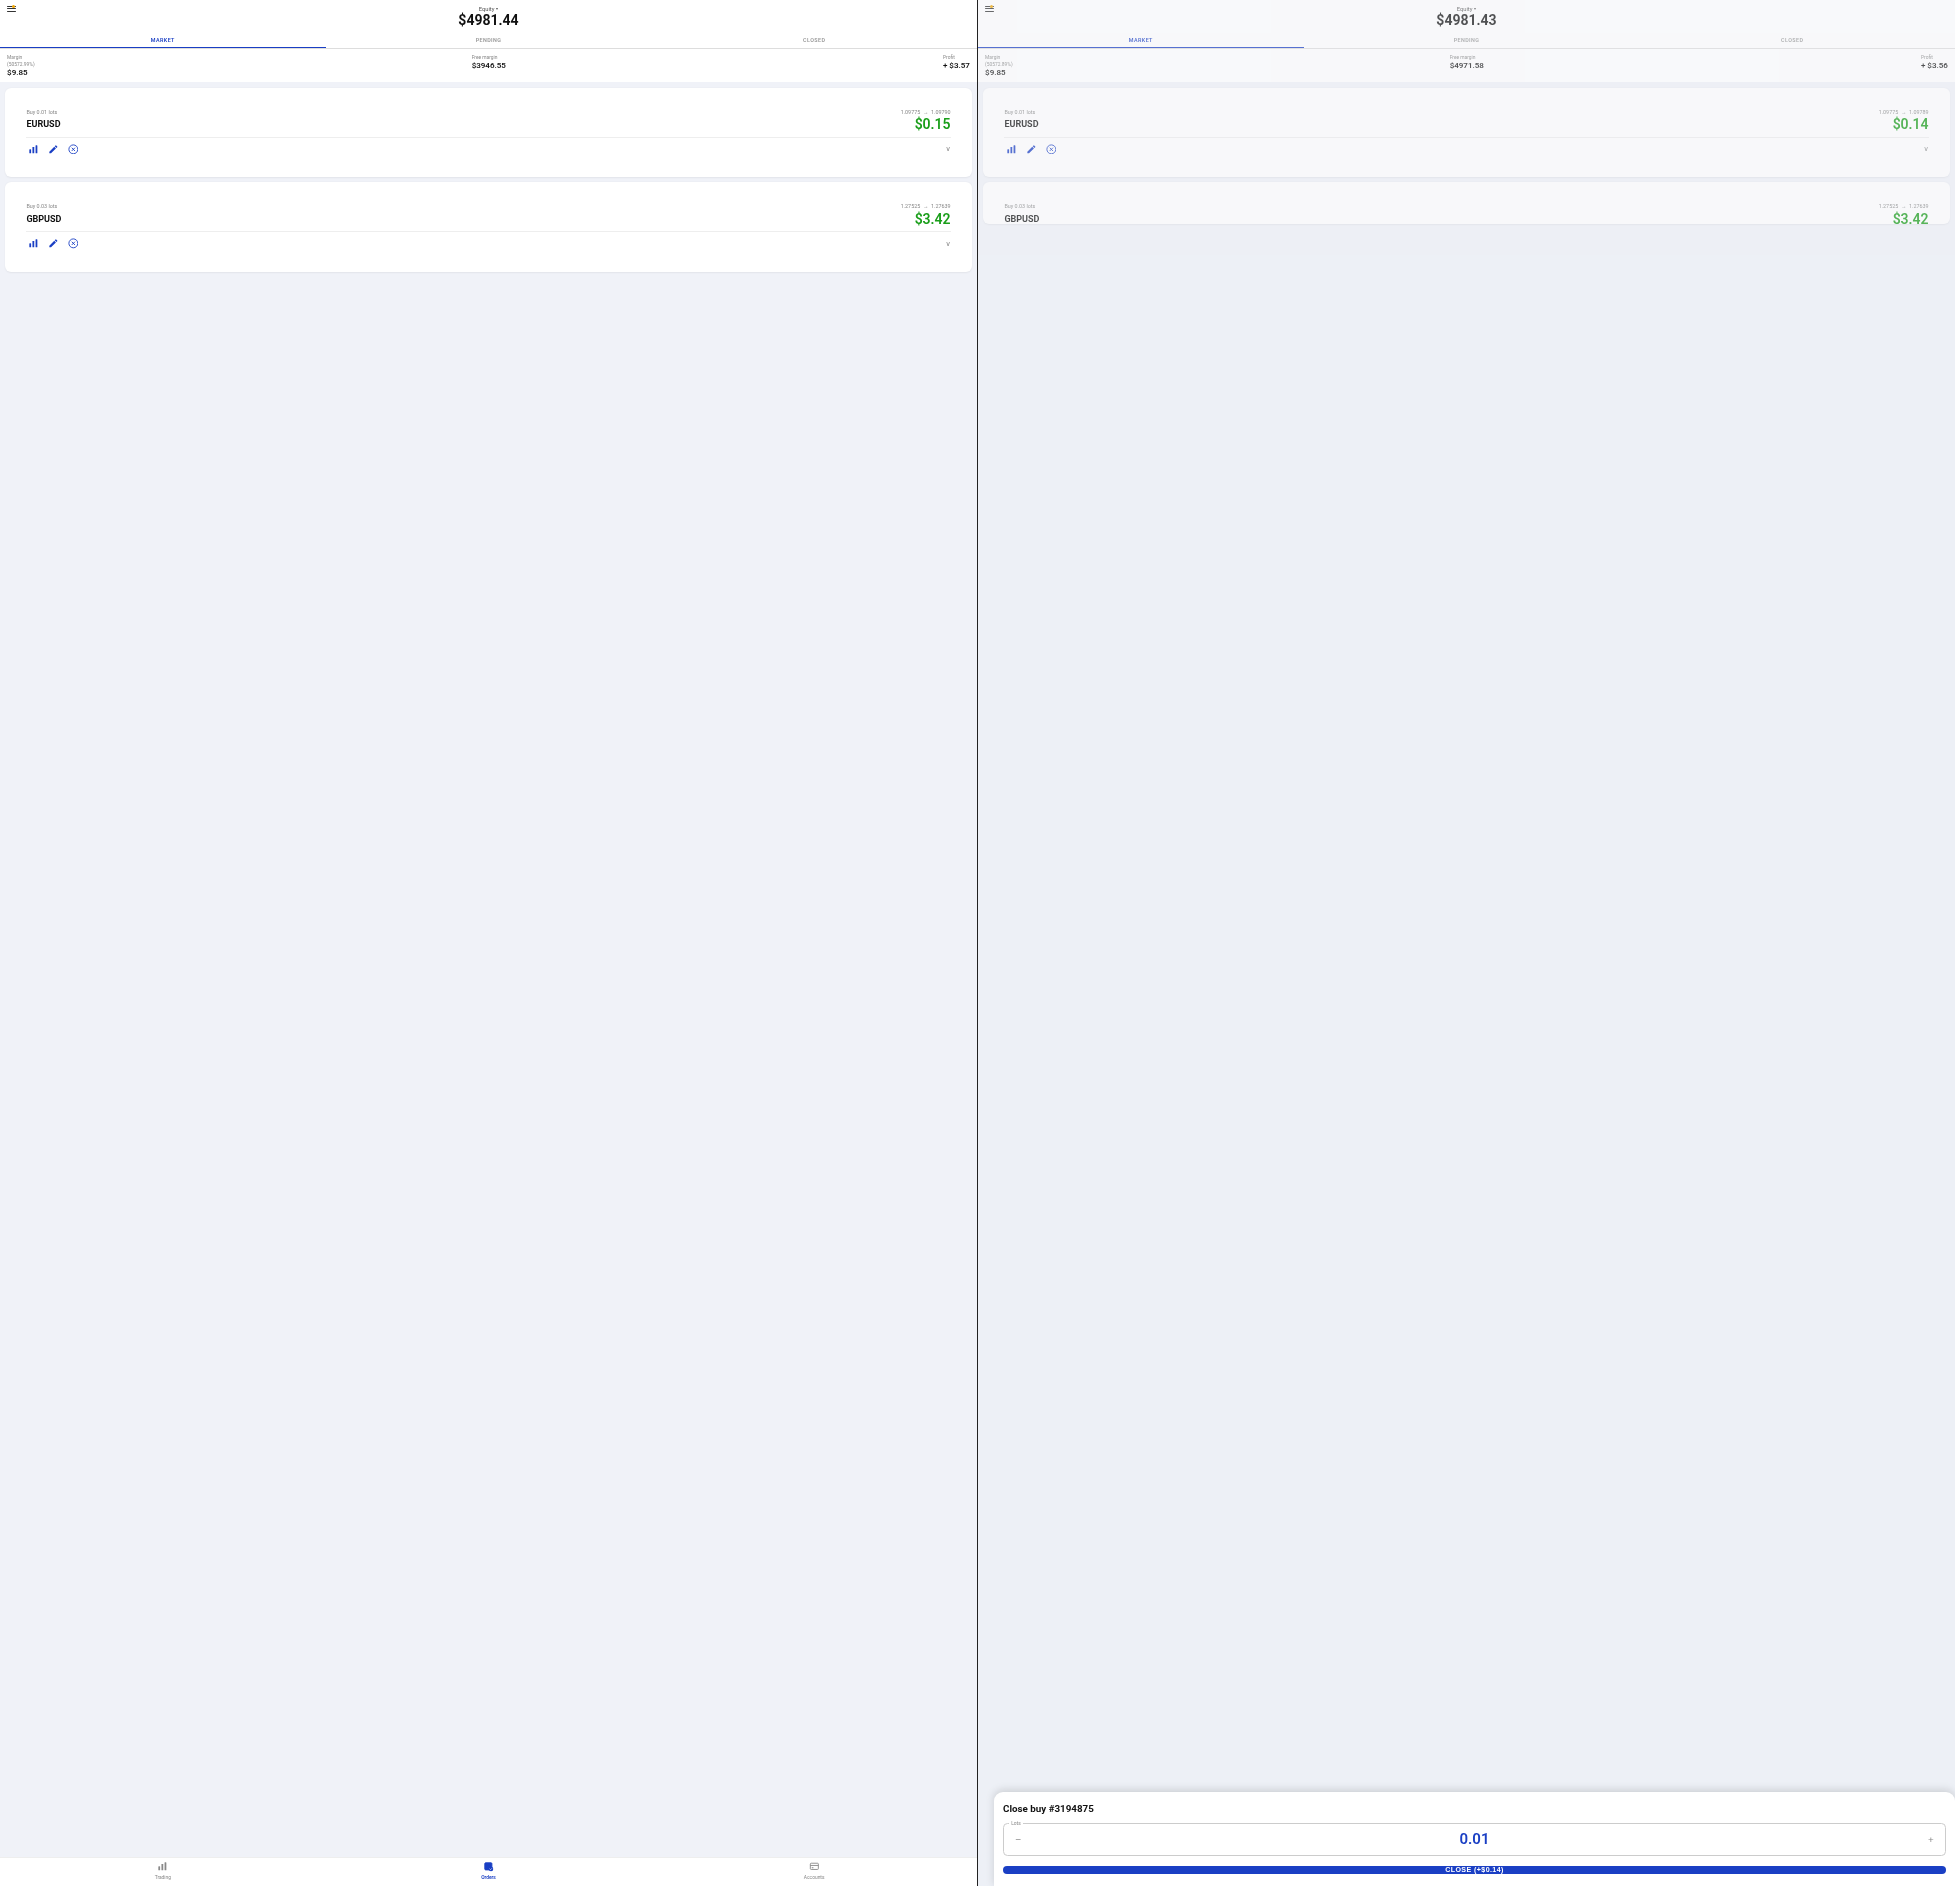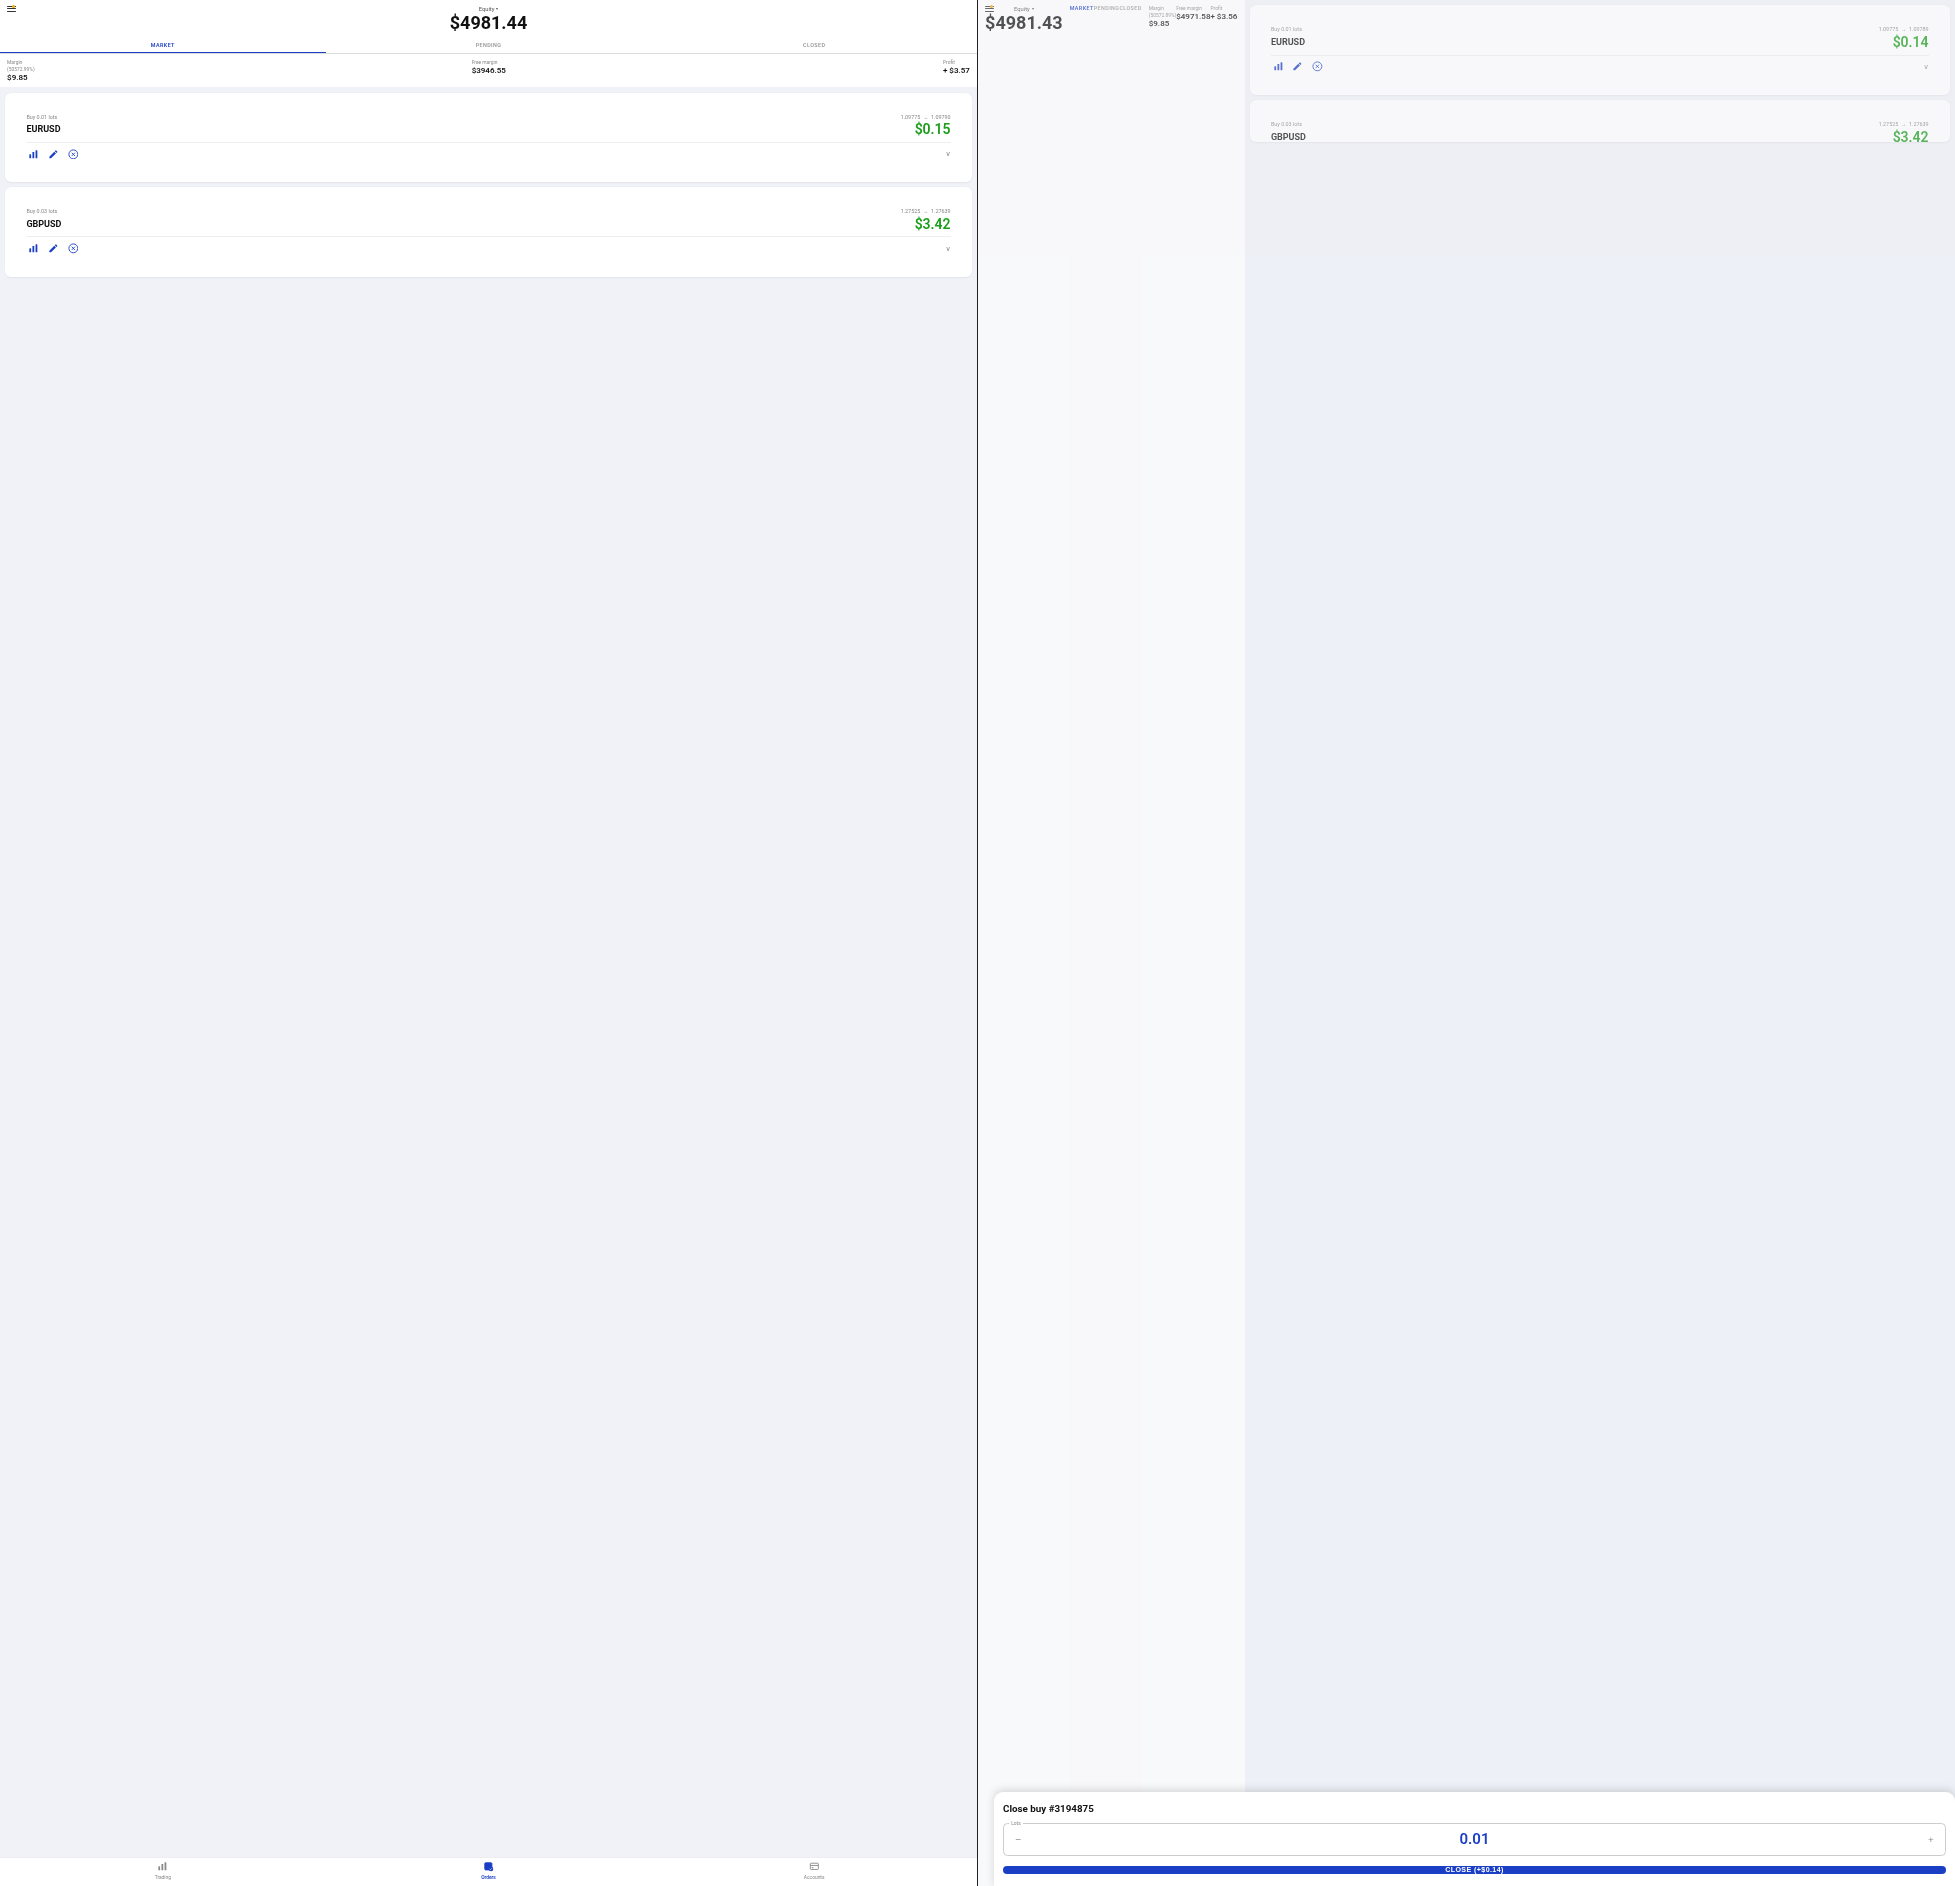--- a/index.html
+++ b/index.html
@@ -19,21 +19,21 @@
       flex-direction: column;
       position: relative;
       border-right: 0.9px solid #222;
     }
 
     
     .right-panel {
       flex: 1;
       background: #e8eaf0;
       display: flex;
-      flex-direction: row;
+      flex-direction: column;
       position: relative;
       justify-content: space-between;
     }
 
     
     .header {
       background: #fff;
       padding: 6.2px 7.1px 0 7.1px;
       text-align: center;
       position: relative;
@@ -73,21 +73,21 @@
     }
     .equity-label .arrow-down {
       width: 0;
       height: 0;
       border-left: 1.8px solid transparent;
       border-right: 1.8px solid transparent;
       border-top: 2.2px solid #555;
       display: inline-block;
     }
     .equity-amount {
-      font-size: 18px;
+      font-size: 14px;
       font-weight: 700;
       color: #111;
       margin-bottom: 4.5px;
     }
 
     
     .tabs {
       display: flex;
       border-bottom: 0.4px solid #ddd;
       background: #fff;

